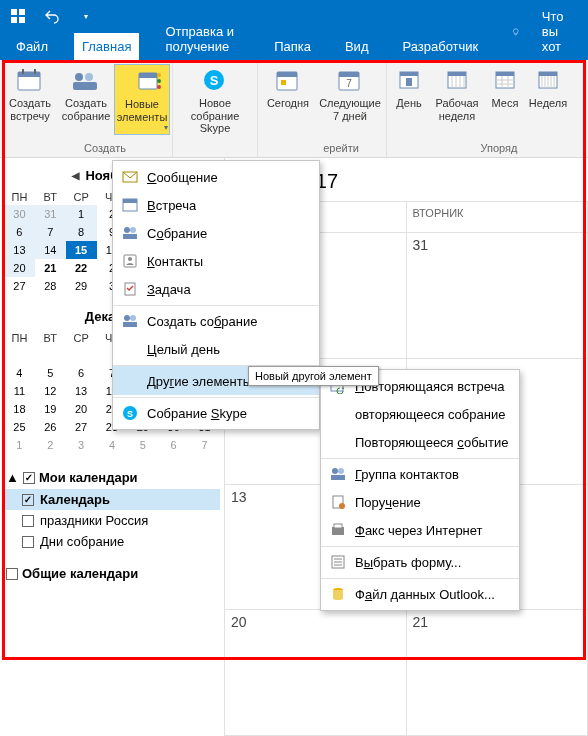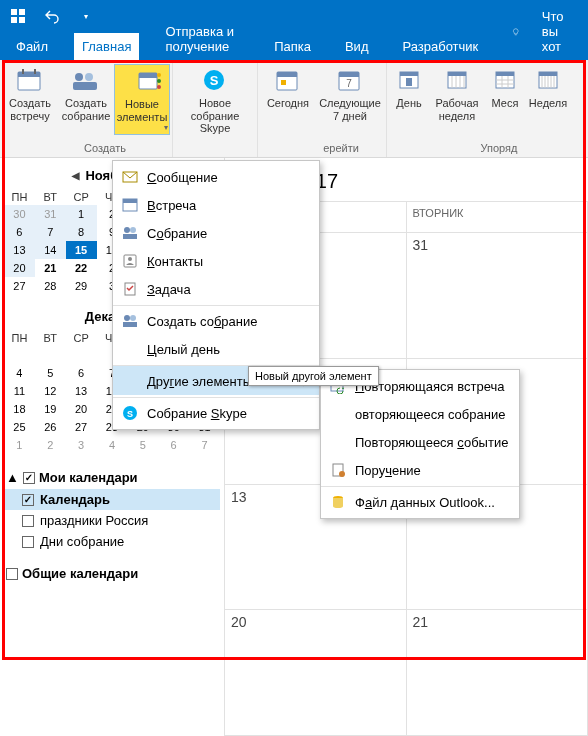--- a/index.html
+++ b/index.html
@@ -520,29 +520,59 @@
       <span><span class="ul">П</span>овторяющаяся встреча</span>
     </div>
   <div class="dditem">
       <span class="ddicon"></span>
       <span>овторяющееся собрание</span>
     </div>
   <div class="dditem">
       <span class="ddicon"></span>
       <span>Повторяющееся <span class="ul">с</span>обытие</span>
     </div>
+  <div class="dditem sep">
+      <span class="ddicon">
+        <svg class="i16" viewBox="0 0 16 16">
+          <circle cx="5" cy="5" r="3" fill="#6b8ab5"></circle>
+          <circle cx="11" cy="5" r="3" fill="#a5c0de"></circle>
+          <rect x="1" y="9" width="14" height="5" fill="#6b8ab5"></rect>
+        </svg>
+      </span>
+      <span><span class="ul">Г</span>руппа контактов</span>
+    </div>
   <div class="dditem">
       <span class="ddicon">
         <svg class="i16" viewBox="0 0 16 16">
           <rect x="3" y="2" width="10" height="12" fill="#fff" stroke="#888"></rect>
           <circle cx="12" cy="12" r="3" fill="#d08030"></circle>
         </svg>
       </span>
       <span>Пору<span class="ul">ч</span>ение</span>
     </div>
+  <div class="dditem">
+      <span class="ddicon">
+        <svg class="i16" viewBox="0 0 16 16">
+          <rect x="2" y="5" width="12" height="8" fill="#888"></rect>
+          <rect x="4" y="2" width="8" height="4" fill="#fff" stroke="#888"></rect>
+        </svg>
+      </span>
+      <span><span class="ul">Ф</span>акс через Интернет</span>
+    </div>
+  <div class="dditem sep">
+      <span class="ddicon">
+        <svg class="i16" viewBox="0 0 16 16">
+          <rect x="2" y="2" width="12" height="12" fill="#fff" stroke="#888"></rect>
+          <line x1="4" y1="5" x2="12" y2="5" stroke="#888"></line>
+          <line x1="4" y1="8" x2="12" y2="8" stroke="#888"></line>
+          <line x1="4" y1="11" x2="12" y2="11" stroke="#888"></line>
+        </svg>
+      </span>
+      <span>В<span class="ul">ы</span>брать форму...</span>
+    </div>
   <div class="dditem sep">
       <span class="ddicon">
         <svg class="i16" viewBox="0 0 16 16">
           <ellipse cx="8" cy="4" rx="5" ry="2" fill="#f0b000"></ellipse>
           <path d="M3 4 v8 a5 2 0 0 0 10 0 v-8" fill="#f0d060"></path>
         </svg>
       </span>
       <span>Ф<span class="ul">а</span>йл данных Outlook...</span>
     </div>
 </div>

